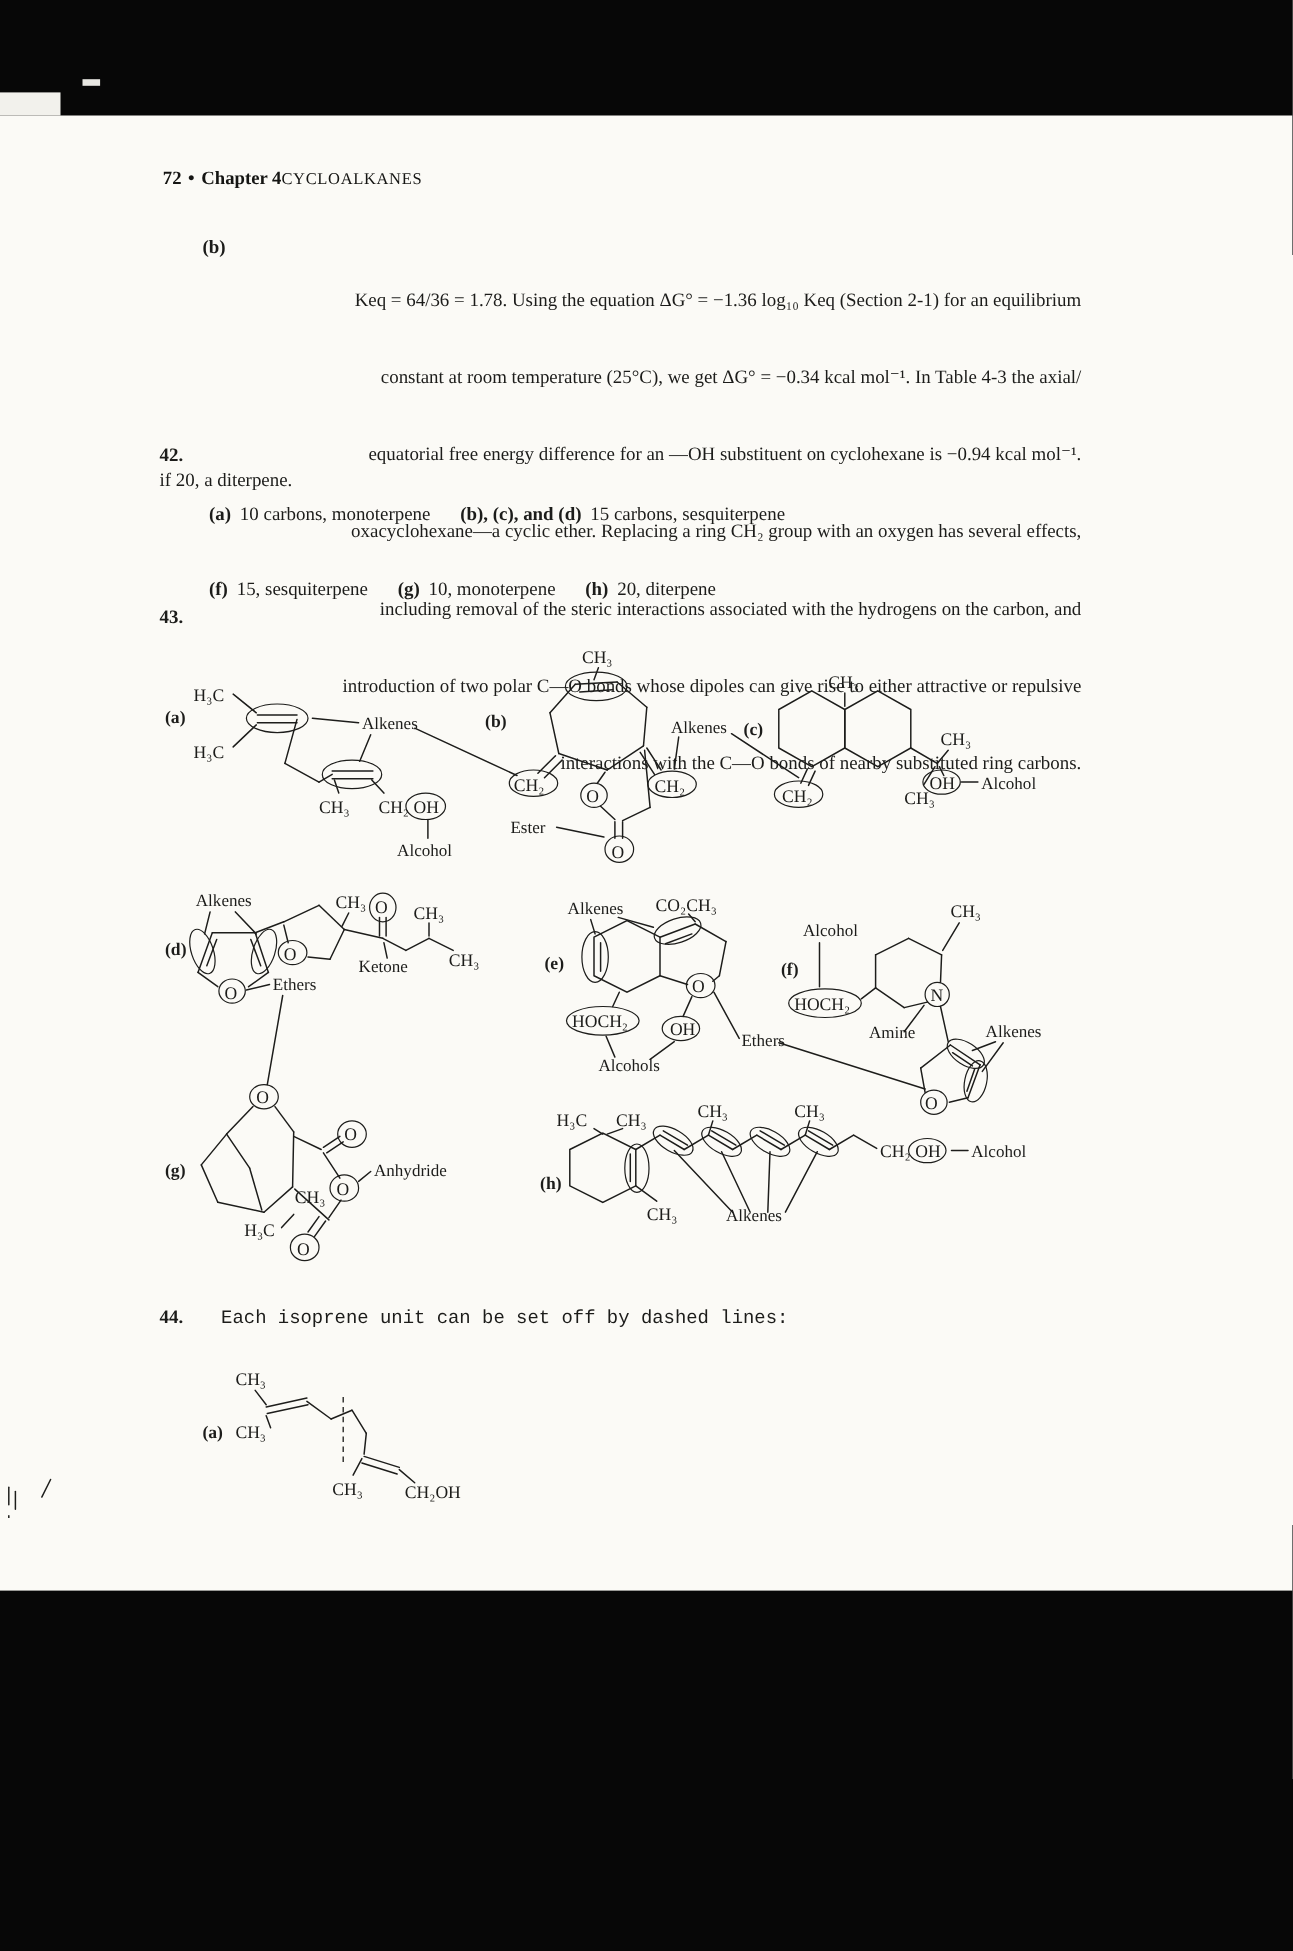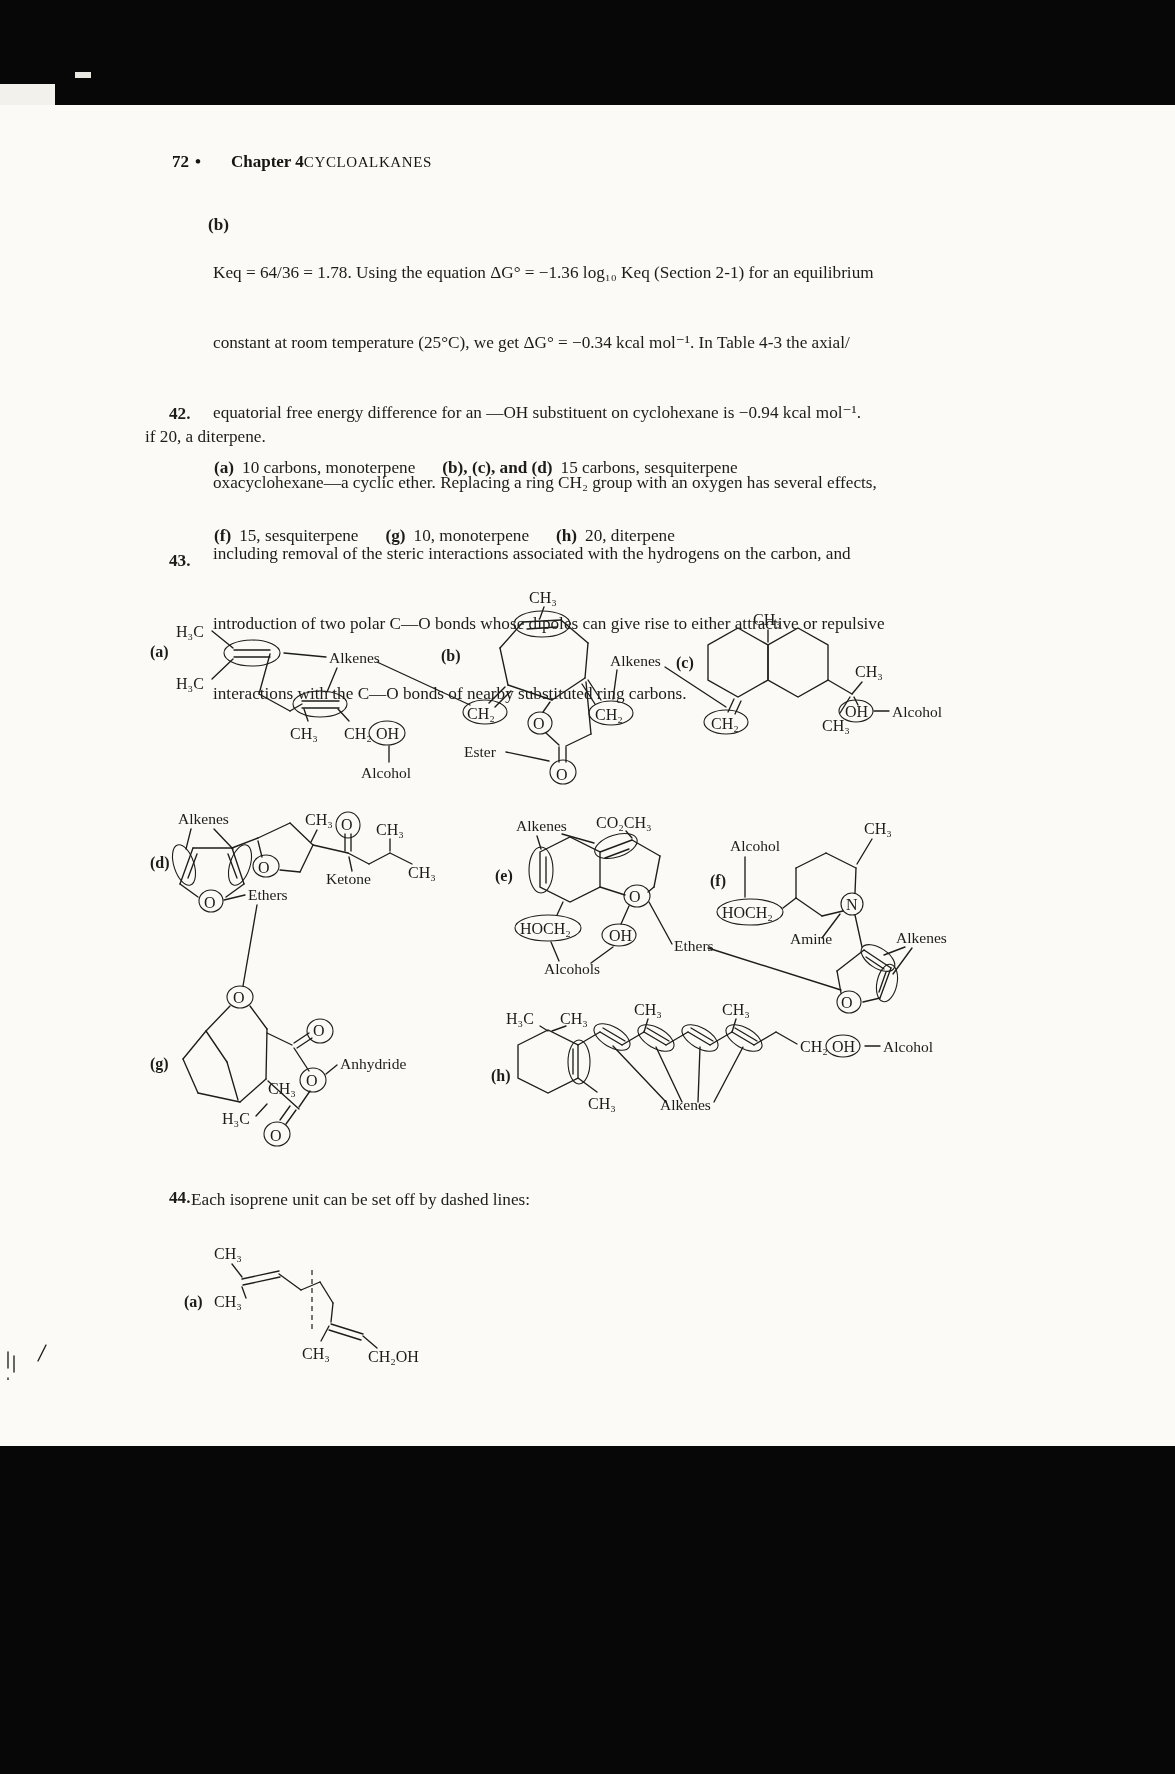--- a/index.html
+++ b/index.html
@@ -3,25 +3,25 @@
 <meta charset="utf-8">
 <style>
   * { margin:0; padding:0; box-sizing:border-box; }
   html,body { width:1175px; height:1774px; }
   body { background:#000; font-family:"Liberation Serif","DejaVu Serif",serif; }
   .scan { position:relative; width:1175px; height:1774px; background:#070707; overflow:hidden; }
   .page { position:absolute; left:0; top:105px; width:1175px; height:1341px; background:#fbfaf6; }
   .white-notch { position:absolute; left:0; top:84px; width:55px; height:21px; background:#f2f1ec; }
   .white-dash { position:absolute; left:75px; top:72px; width:16px; height:6px; background:#e8e7e2; }
   .abs { position:absolute; color:#1c1c1a; font-size:17.2px; white-space:pre; }
-  .b { font-weight:bold;margin-left:24px; }
+  .b { font-weight:bold; }
   .hdr { position:absolute; left:148px; top:152px; color:#151513; font-size:17px; white-space:pre; }
   .hdr .caps { font-size:15px; letter-spacing:0.6px; }
   .hdr .bullet { margin:0 6px; }
-  .para { position:absolute; left:213px; top:214px; width:770px; color:#1c1c1a; font-size:17.2px; line-height:23.4px; white-space:pre; }
+  .para { position:absolute; left:213px; top:214px; width:770px; color:#1c1c1a; font-size:17.2px; line-height:23.4px; white-space:pre;text-align:right; }
   .ansline span.t { margin-left:8px;text-align:right; }
   .ansline span.g { margin-left:27px; }
   svg.fig { position:absolute; left:0; top:575px; width:1175px; height:805px; pointer-events:none; }
   svg.fig text { font-family:"Liberation Serif","DejaVu Serif",serif; font-size:16px; fill:#1c1c1a; }
   svg.fig text.tag { font-weight:bold; }
   svg.fig text.ann { font-size:15.5px; }
   .bond { stroke:#1d1d1b; stroke-width:1.35; fill:none; stroke-linecap:round; }
   .ell { stroke:#1d1d1b; stroke-width:1.1; fill:none; }
   .dash { stroke:#1d1d1b; stroke-width:1.2; stroke-dasharray:5 4; fill:none; }
 </style>
@@ -48,21 +48,21 @@
 
   <div class="abs b" style="left:145px; top:404px;">42.</div>
   <div class="abs" style="left:145px; top:427px;">if 20, a diterpene.</div>
 
   <div class="abs ansline" style="left:190px; top:458px;"><span class="b">(a)</span><span class="t">10 carbons, monoterpene</span><span class="b g">(b), (c), and (d)</span><span class="t">15 carbons, sesquiterpene</span></div>
   <div class="abs ansline" style="left:190px; top:526px;"><span class="b">(f)</span><span class="t">15, sesquiterpene</span><span class="b g">(g)</span><span class="t">10, monoterpene</span><span class="b g">(h)</span><span class="t">20, diterpene</span></div>
 
   <div class="abs b" style="left:145px; top:551px;">43.</div>
 
   <div class="abs b" style="left:145px; top:1188px;">44.</div>
-  <div class="abs" style="left:191px; top:1190px;">Each isoprene unit can be set off by dashed lines:</div>
+  <div class="abs" style="left:201px; top:1190px;font-family:Liberation Mono, monospace;">Each isoprene unit can be set off by dashed lines:</div>
 
   <svg class="fig" viewBox="0 575 1175 805" aria-hidden="true">
 
     <g>
       <text class="tag" x="150" y="657">(a)</text>
       <text x="176" y="637">H₃C</text>
       <text x="176" y="689">H₃C</text>
       <g>
         <line class="bond" x1="212" y1="631" x2="233" y2="648"></line>
           <line class="bond" x1="212" y1="679" x2="233" y2="659"></line>

